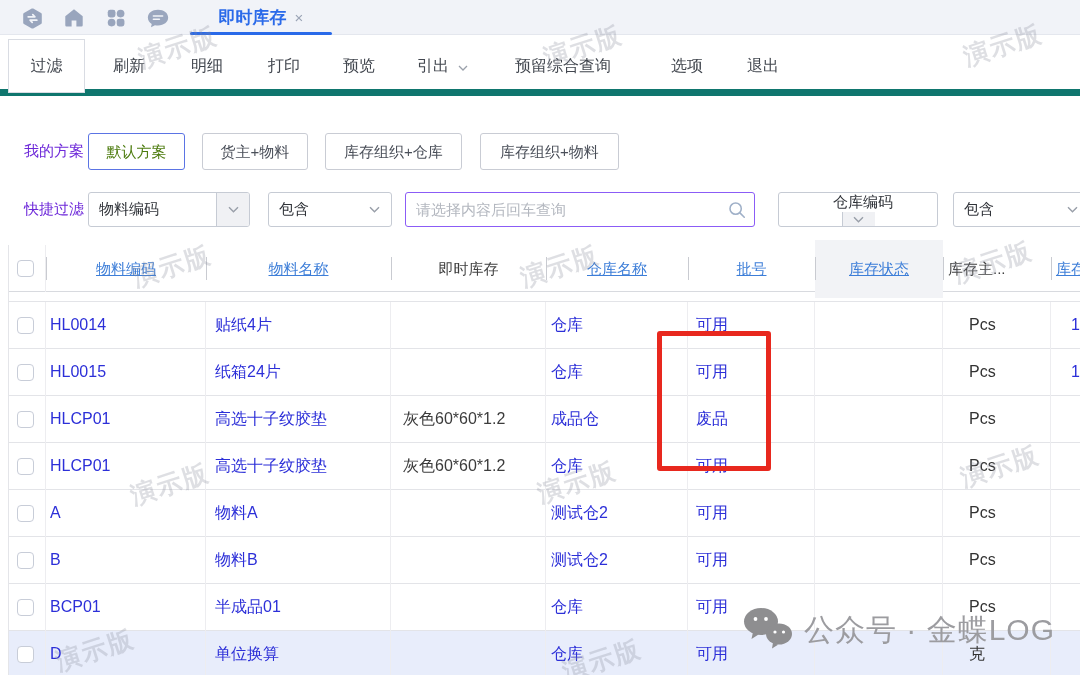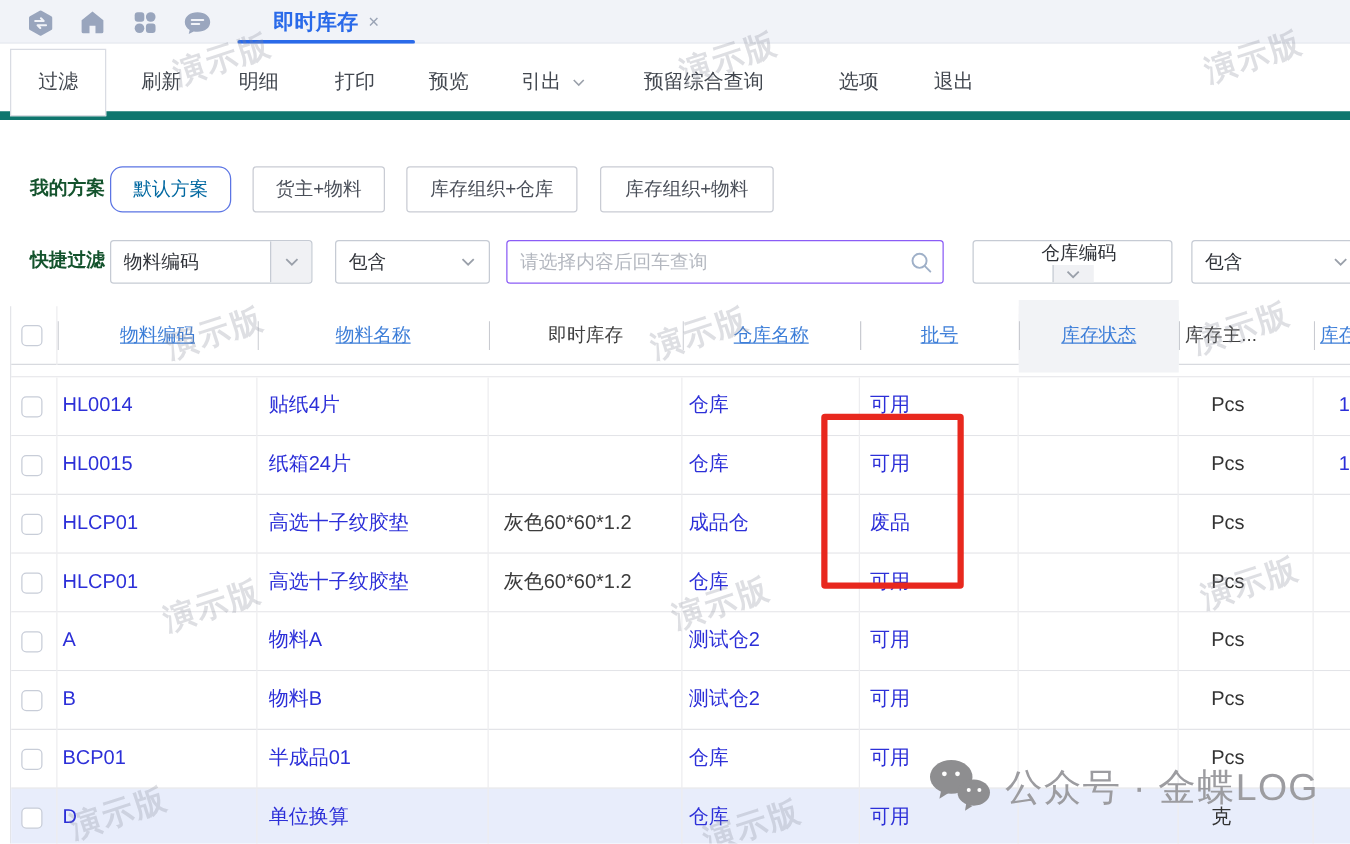--- a/index.html
+++ b/index.html
@@ -17,23 +17,23 @@
   .tab-underline { position:absolute; left:190px; top:32px; width:142px; height:3px; background:#2a6ae9; border-radius:2px; }
 
   
   .menubar { position:absolute; left:0; top:35px; width:1080px; height:61px; background:#fff; border-bottom:7px solid #0f766e; }
   .menu-item { position:absolute; top:0; height:61px; line-height:61px; text-align:center; font-size:16px; color:#42474f; cursor:pointer; white-space:nowrap; }
   .menu-item.boxed { top:4px; height:54px; line-height:52px; border:1px solid #d9dce3; background:#fff; }
   .menu-chevron { display:inline-block; margin-left:8px; vertical-align:middle; }
 
   
   .scheme-row { position:absolute; left:0; top:128px; width:1080px; height:46px; }
-  .row-label { position:absolute; left:24px; top:0; height:46px; line-height:46px; font-weight:bold; font-size:15px; color:#14532d; }
+  .row-label { position:absolute; left:24px; top:0; height:46px; line-height:46px; font-weight:normal; font-size:15px; color:#6d28d9; }
   .scheme-btn { position:absolute; top:5px; height:37px; border:1px solid #c9ccd4; border-radius:3px; background:#fff; color:#4a4f59; font-size:15px; text-align:center; line-height:35px; cursor:pointer; }
-  .scheme-btn.active { border-color:#5b74e4; color:#0369a1;border-radius:10px; }
+  .scheme-btn.active { border-color:#5b74e4; color:#4d7c0f; }
 
   
   .quick-row { position:absolute; left:0; top:190px; width:1080px; height:38px; }
   .quick-row .row-label { height:38px; line-height:38px; }
   .dd { position:absolute; top:2px; height:35px; border:1px solid #c6cbd4; border-radius:3px; background:#fff; font-size:15px; color:#2f3238; display:flex; align-items:center; cursor:pointer; overflow:hidden; }
   .dd .dd-text { padding-left:10px; flex:1; white-space:nowrap; }
   .dd .dd-arrow { width:33px; height:100%; display:flex; align-items:center; justify-content:center; }
   .dd .dd-arrow.sect { background:#f0f1f4; border-left:1px solid #c6cbd4; }
   .search-box { position:absolute; top:2px; height:35px; border:1px solid #8b5cf6; border-radius:3px; background:#fff; display:flex; align-items:center; }
   .search-box input { flex:1; border:0; outline:0; font-size:15px; padding-left:10px; color:#333; background:transparent; font-family:inherit; }

